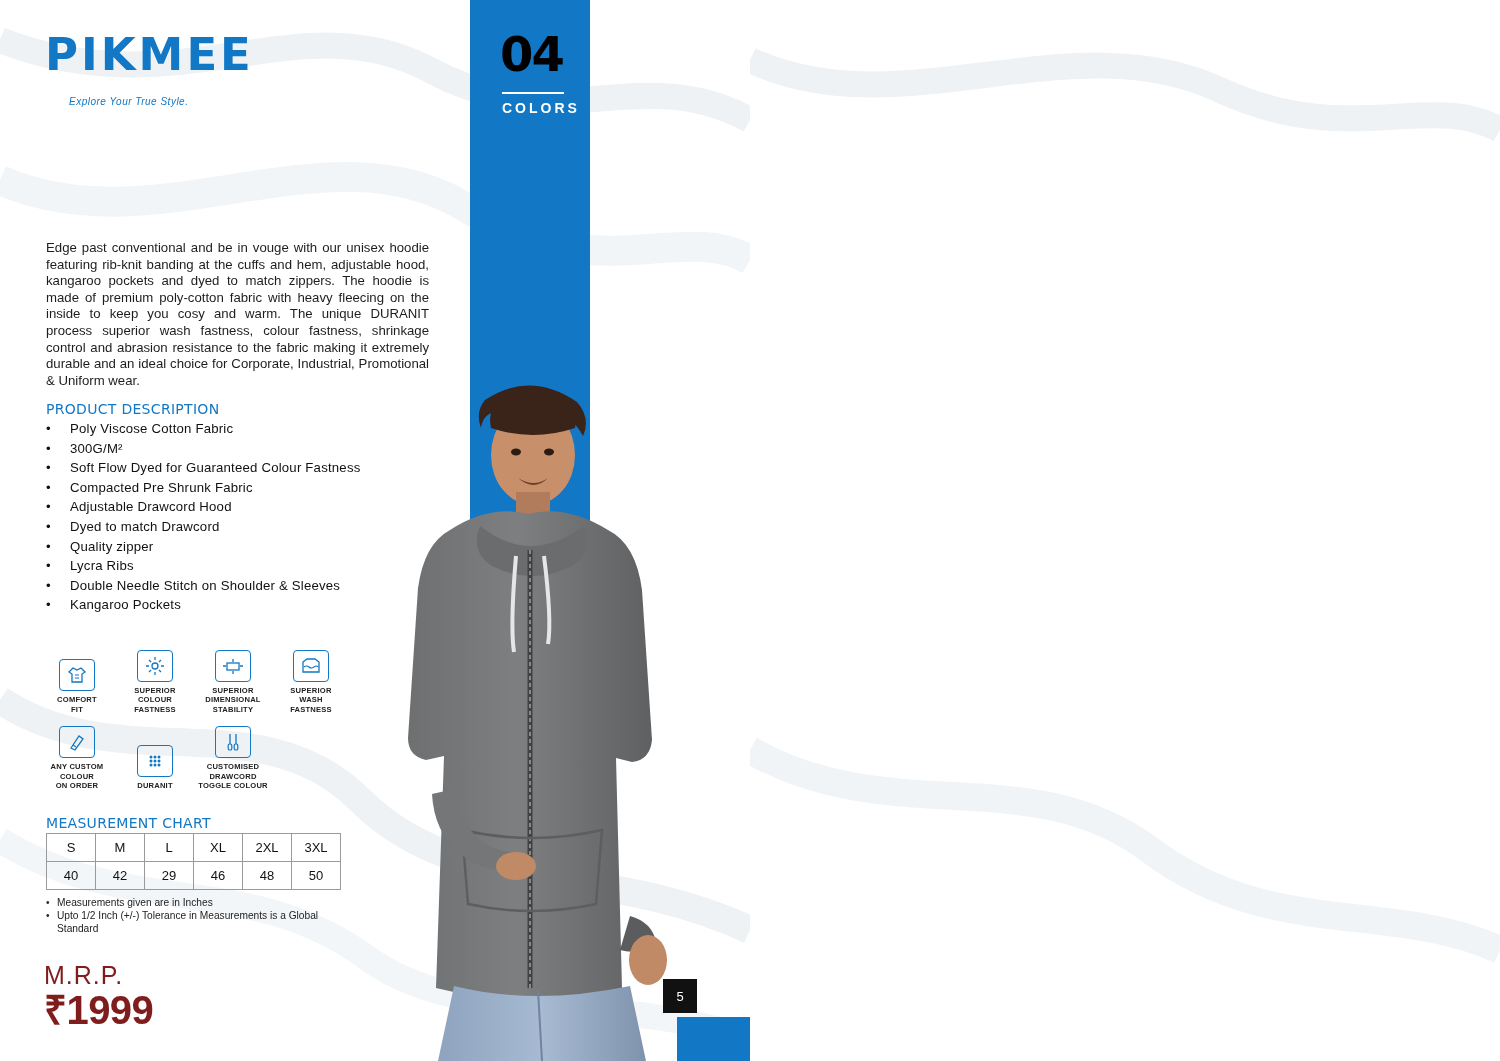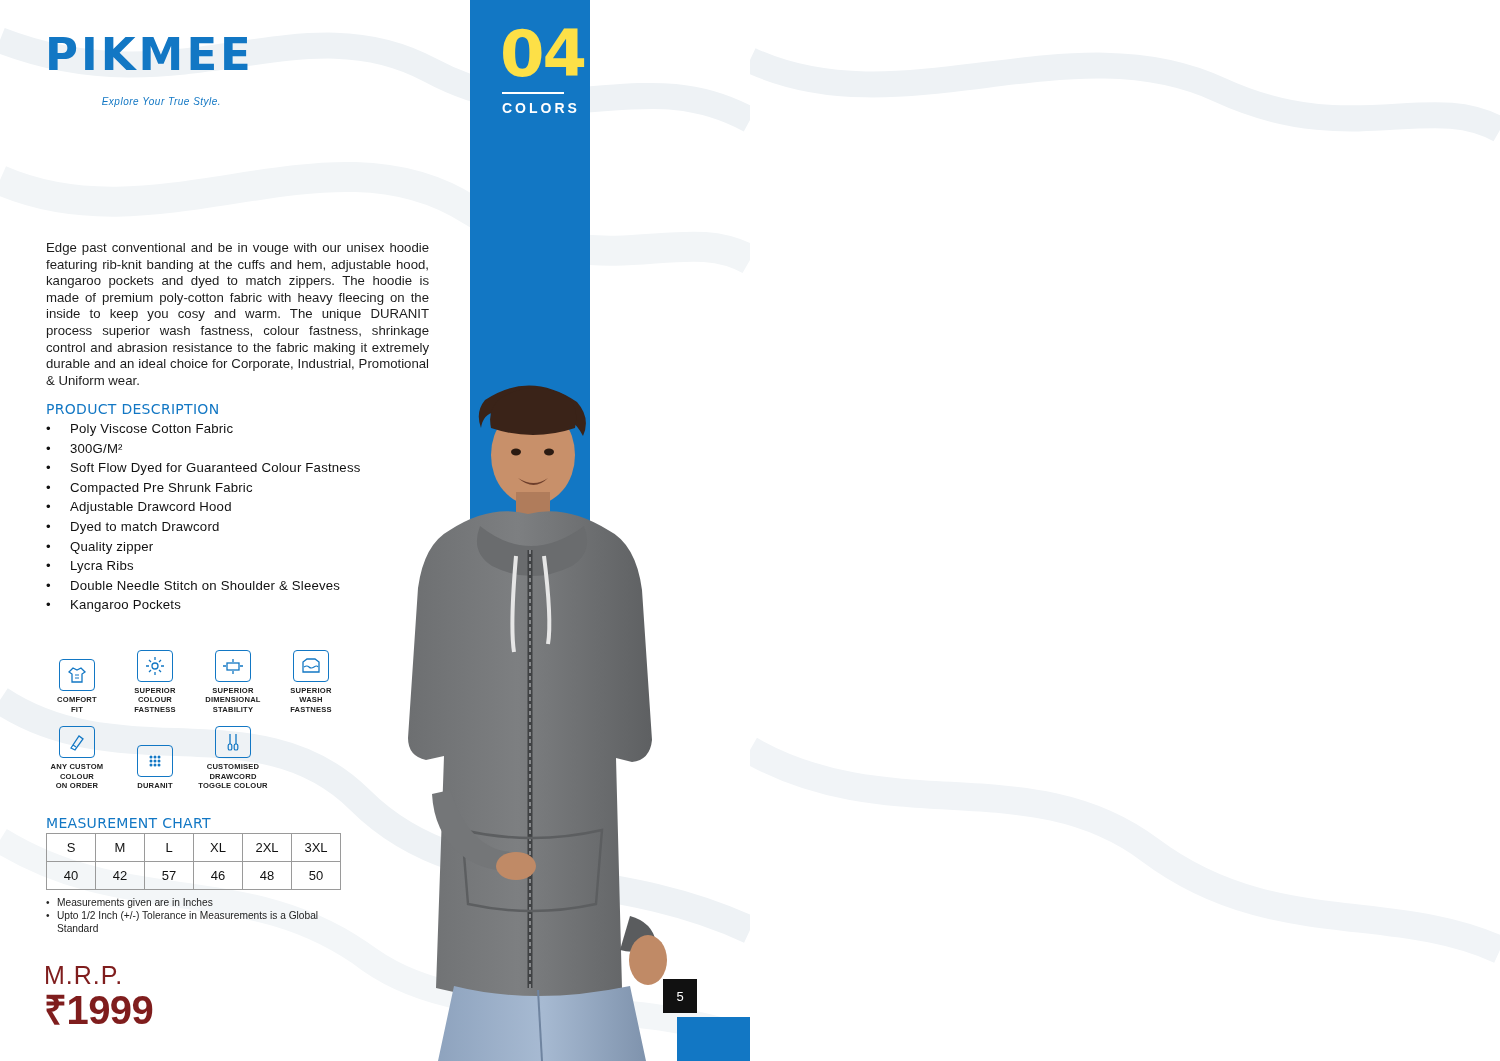--- a/index.html
+++ b/index.html
@@ -18,35 +18,35 @@
   .swirl{position:absolute;inset:0;pointer-events:none;}
   .swirl svg{width:100%;height:100%;display:block;}
 
   
   .blue-band{
     position:absolute;left:470px;top:0;width:120px;height:425px;
     background:#1277c4;
   }
   .blue-band .num{
     position:absolute;left:30px;top:22px;
-    color:#fde047;font-weight:bold;font-size:64px;line-height:64px;
+    color:#000000;font-weight:bold;font-size:48px;line-height:64px;
     letter-spacing:-2px;font-family:"DejaVu Sans", sans-serif;
   }
   .blue-band .colors-label{
     position:absolute;left:32px;top:100px;
     color:#fff;font-size:14px;letter-spacing:3px;font-weight:bold;
   }
   .blue-band .rule{
     position:absolute;left:32px;top:92px;width:62px;height:2px;background:#fff;
   }
   .blue-band-lower{
     position:absolute;left:470px;top:425px;width:120px;height:505px;
     background:linear-gradient(180deg,#1277c4 0%, #1277c4 62%, rgba(18,119,196,0) 100%);
   }
-  .logo-wrap{position:absolute;text-align:center;}
+  .logo-wrap{position:absolute;}
   .logo-text{
     font-family:"DejaVu Sans", sans-serif;
     font-weight:bold;color:#1277c4;letter-spacing:1px;
   }
   .logo-tag{color:#1277c4;font-style:italic;}
 
   .left-logo{left:45px;top:32px;}
   .left-logo .logo-text{font-size:45px;line-height:46px;letter-spacing:3px;}
   .left-logo .logo-tag{font-size:10px;margin-top:18px;margin-left:24px;letter-spacing:.5px;}
 
@@ -288,21 +288,21 @@
       <td>S</td>
       <td>M</td>
       <td>L</td>
       <td>XL</td>
       <td>2XL</td>
       <td>3XL</td>
     </tr>
     <tr>
       <td>40</td>
       <td>42</td>
-      <td>57</td>
+      <td>29</td>
       <td>46</td>
       <td>48</td>
       <td>50</td>
     </tr>
   </tbody>
     </table>
 
   <div class="meas-note">
     <div class="li">
         <span class="bullet">•</span>

